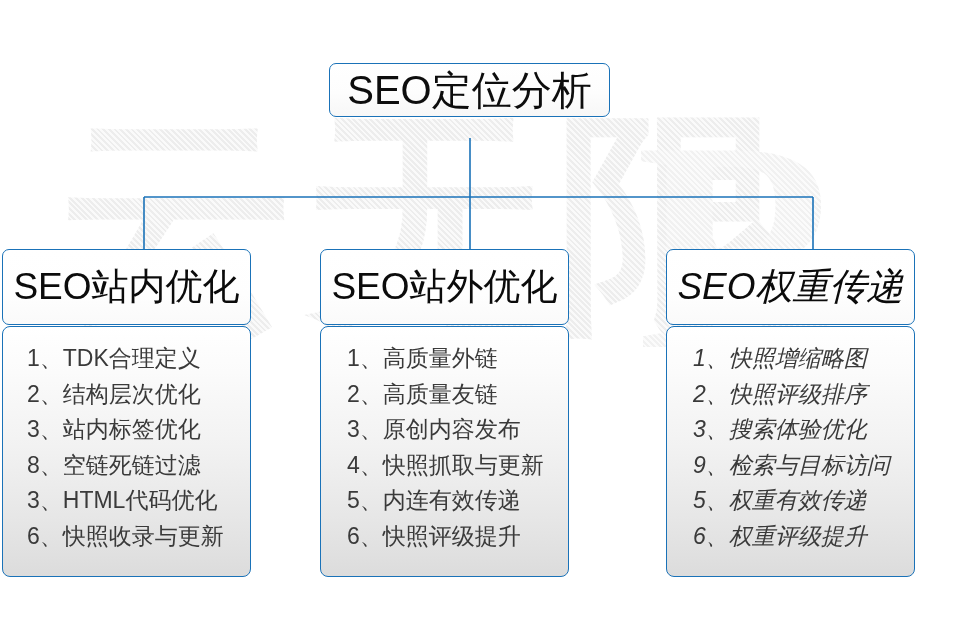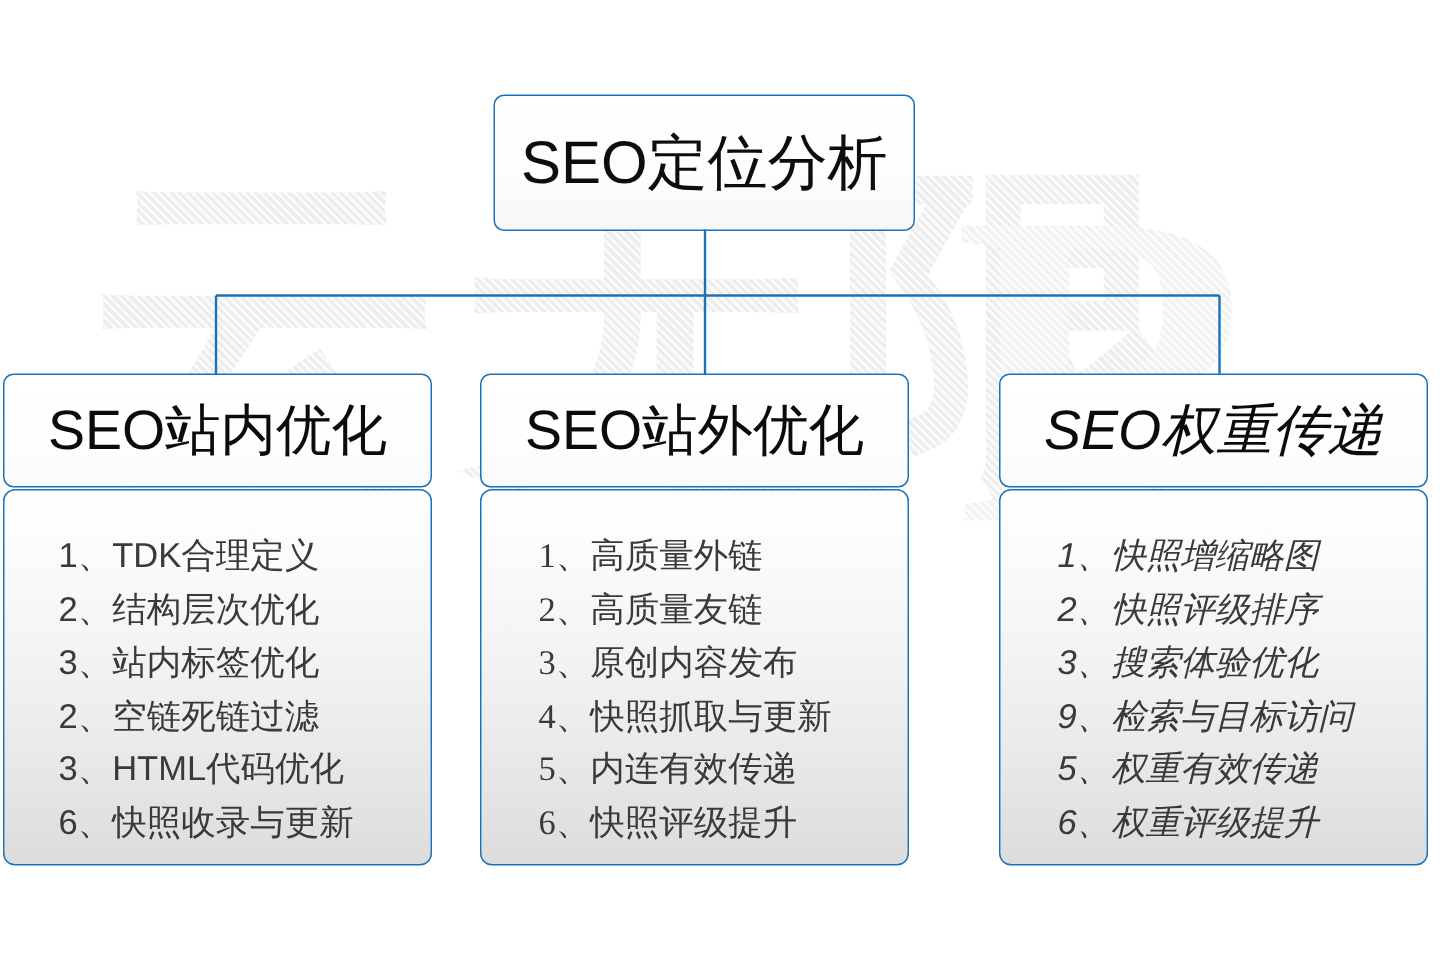--- a/index.html
+++ b/index.html
@@ -75,40 +75,40 @@
   .node {
     position: absolute;
     z-index: 2;
     box-sizing: border-box;
   }
 
   .root-box {
     left: 329px;
     top: 63px;
     width: 281px;
-    height: 91px;
+    height: 54px;
     border: 1px solid #1a72b8;
     border-radius: 7px;
     background: linear-gradient(to bottom, #ffffff 0%, #fdfdfd 55%, #f7f7f7 100%);
     display: flex;
     align-items: center;
     justify-content: center;
   }
   .root-title {
     font-size: 40px;
     line-height: 44px;
     color: #0d0d0d;
     letter-spacing: 0px;
     white-space: nowrap;
   }
 
   .column {
     position: absolute;
     z-index: 2;
-    width: 286px;
+    width: 249px;
   }
   .col-0 { left: 2px;   top: 249px; }
   .col-1 { left: 320px; top: 249px; }
   .col-2 { left: 666px; top: 249px; font-style: italic; }
 
   .col-head {
     box-sizing: border-box;
     width: 100%;
     height: 76px;
     border: 1px solid #1a72b8;
@@ -138,31 +138,31 @@
         #f2f2f2 48%,
         #e6e6e6 78%,
         #dcdcdc 100%);
     padding: 14px 0 10px 0;
     display: flex;
     flex-direction: column;
     justify-content: flex-start;
   }
   .col-body ol {
     list-style: none;
-    margin: 12px;
+    margin: 0;
     padding: 0;
   }
   .item {
     font-size: 23px;
     line-height: 35.5px;
     color: #3a3a3a;
     white-space: nowrap;
     padding-left: 24px;
   }
-  .col-1 .item { padding-left: 26px; font-family: Liberation Serif, serif; }
+  .col-1 .item { padding-left: 26px; }
   .col-2 .item { padding-left: 26px; }
 </style>
 </head>
 <body>
 
 <div id="canvas">
 
   <div id="watermark">
     <div class="wm-text">云无限</div>
     <div class="wm-r">R</div>
@@ -188,21 +188,21 @@
 
   <div class="column col-0">
     <div class="col-head">
       <span class="col-head-title">SEO站内优化</span>
     </div>
     <div class="col-body">
       <ol>
         <li class="item">1、TDK合理定义</li>
         <li class="item">2、结构层次优化</li>
         <li class="item">3、站内标签优化</li>
-        <li class="item">2、空链死链过滤</li>
+        <li class="item">8、空链死链过滤</li>
         <li class="item">3、HTML代码优化</li>
         <li class="item">6、快照收录与更新</li>
       </ol>
     </div>
   </div>
 
   <div class="column col-1">
     <div class="col-head">
       <span class="col-head-title">SEO站外优化</span>
     </div>

